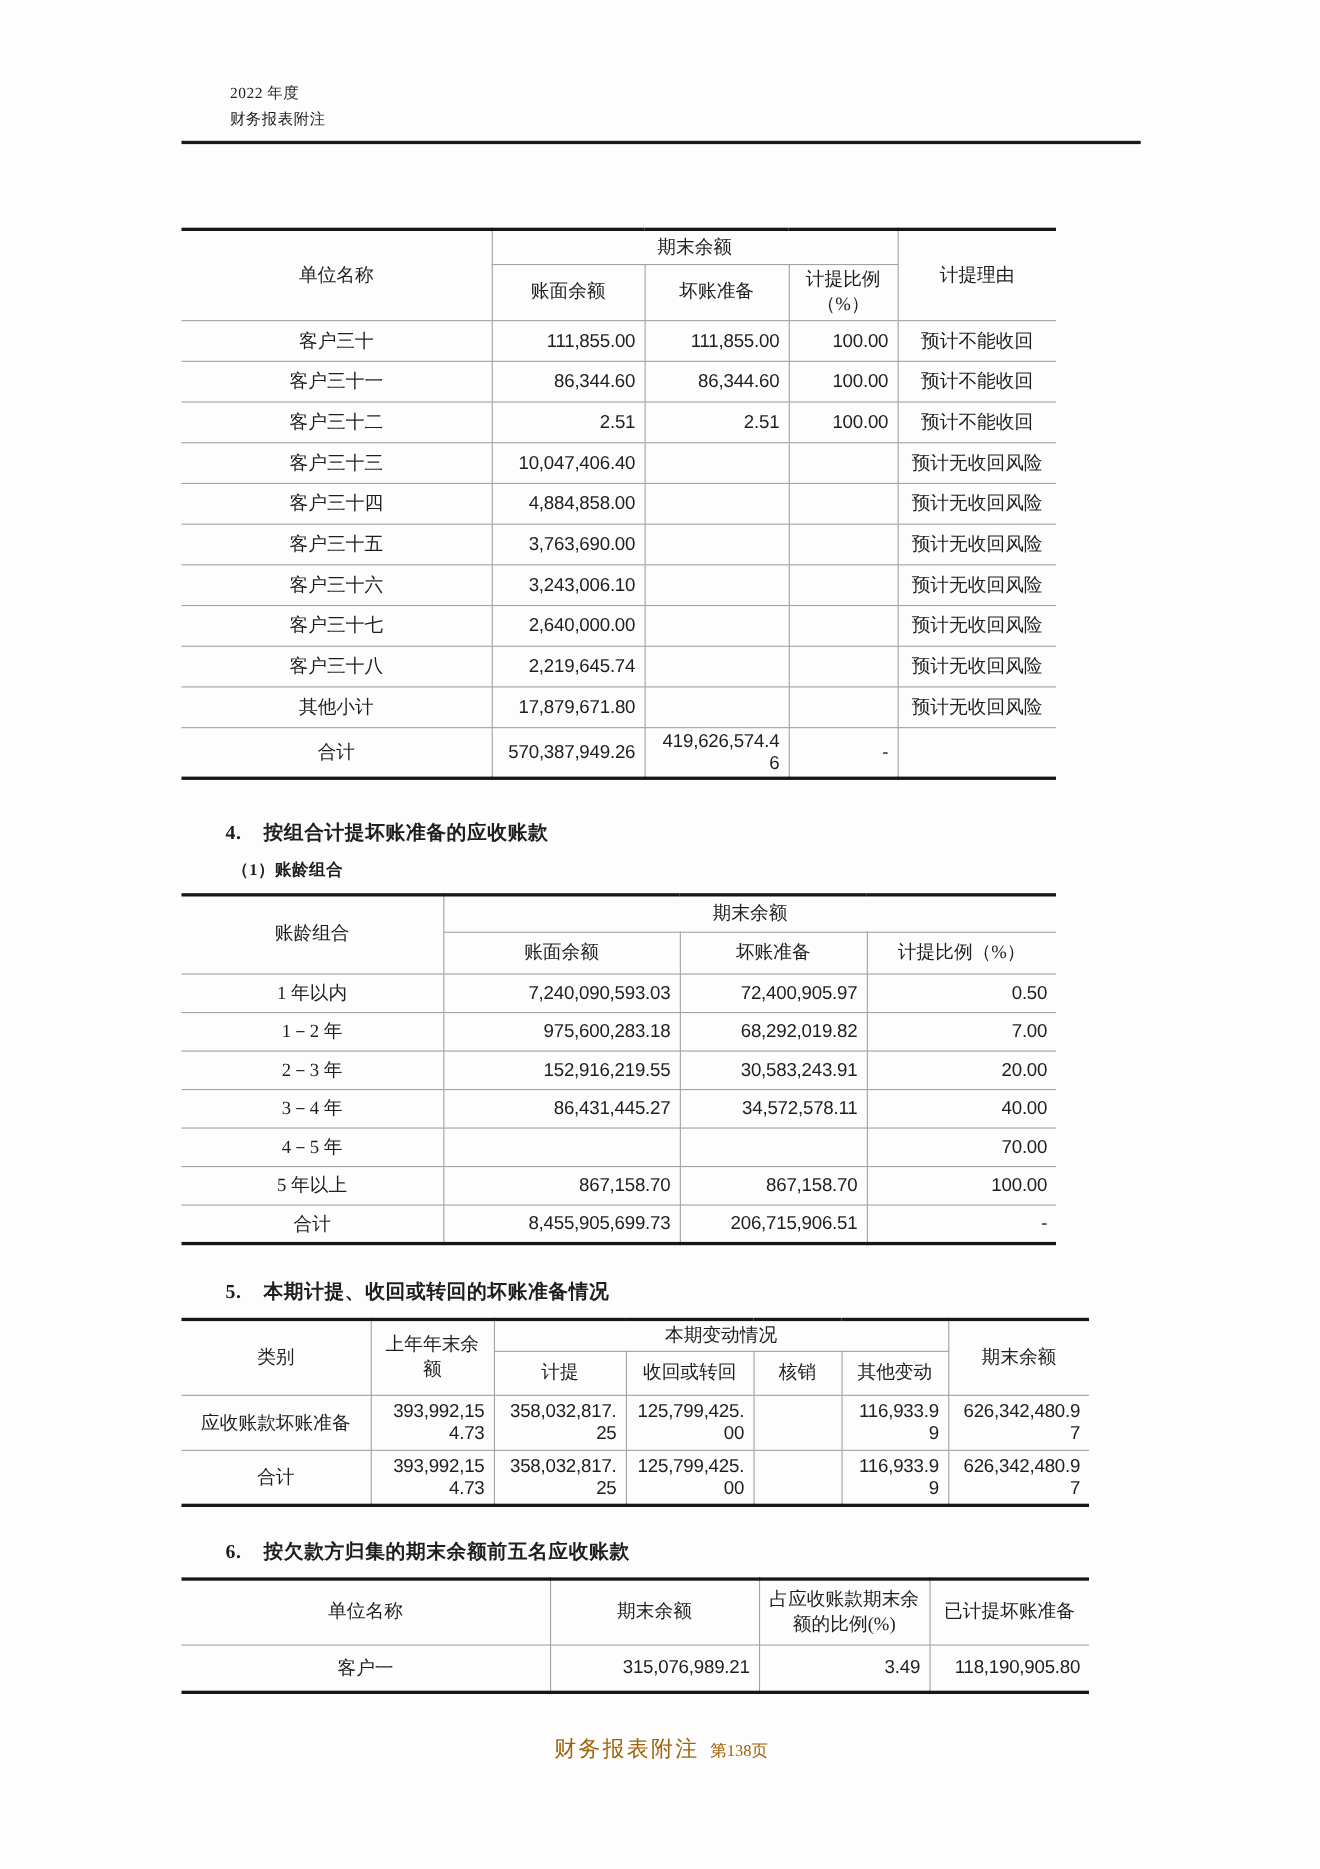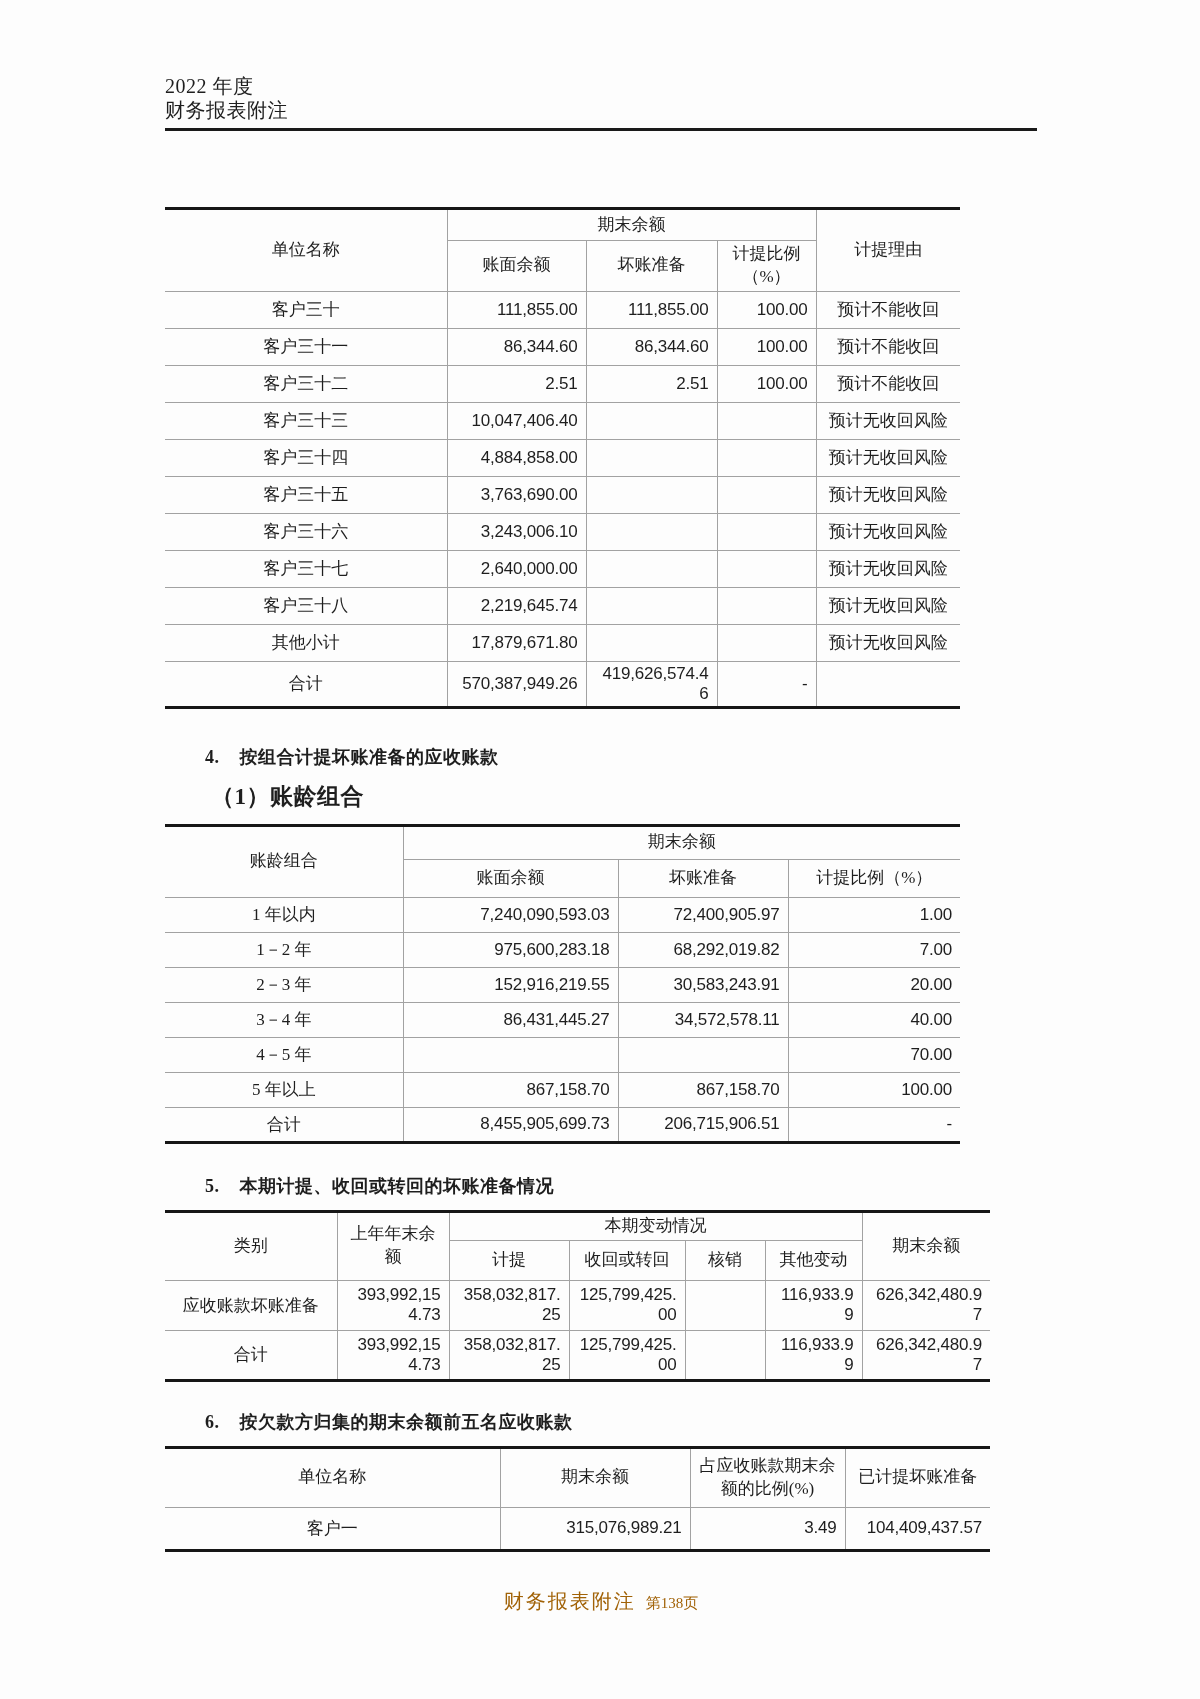--- a/index.html
+++ b/index.html
@@ -7,27 +7,27 @@
     position:relative;
     width:1200px; height:1699px;
     background:#fdfdfd;
     box-sizing:border-box;
     padding:74px 163px 0 165px;
     font-family:"Liberation Serif","DejaVu Serif",serif;
     color:#1e1e1e;
     overflow:hidden;
   }
   
-  .report-meta { line-height:24px; font-size:20px; letter-spacing:0.5px; }
+  .report-meta { line-height:24px; font-size:14px; letter-spacing:0.5px;margin-left:44px; }
   .header-rule { margin-top:6px; width:872px; height:0; border-top:3px solid #1a1a1a; }
 
   
   .sec { font-weight:bold; font-size:18px; margin-left:40px; letter-spacing:0.5px; }
   .sec-num { display:inline-block; margin-right:20px; }
-  .sec41 { margin-left:46px; font-size:23px; }
+  .sec41 { margin-left:46px; font-size:15px; }
 
   
   table.fin {
     border-collapse:collapse; table-layout:fixed;
     border-top:3px solid #161616; border-bottom:3px solid #161616;
     border-left:hidden; border-right:hidden;
   }
   table.fin th, table.fin td {
     border:1px solid #a2a2a2;
     font-weight:normal;
@@ -210,21 +210,21 @@
         <th class="ch">账面余额</th>
         <th class="ch">坏账准备</th>
         <th class="ch">计提比例（%）</th>
       </tr>
     </thead>
     <tbody>
       <tr>
         <td class="name">1 年以内</td>
         <td class="num">7,240,090,593.03</td>
         <td class="num">72,400,905.97</td>
-        <td class="num">1.00</td>
+        <td class="num">0.50</td>
       </tr>
       <tr>
         <td class="name">1－2 年</td>
         <td class="num">975,600,283.18</td>
         <td class="num">68,292,019.82</td>
         <td class="num">7.00</td>
       </tr>
       <tr>
         <td class="name">2－3 年</td>
         <td class="num">152,916,219.55</td>
@@ -325,21 +325,21 @@
         <th class="ch">期末余额</th>
         <th class="ch">占应收账款期末余额的比例(%)</th>
         <th class="ch">已计提坏账准备</th>
       </tr>
     </thead>
     <tbody>
       <tr>
         <td class="name">客户一</td>
         <td class="num">315,076,989.21</td>
         <td class="num">3.49</td>
-        <td class="num">104,409,437.57</td>
+        <td class="num">118,190,905.80</td>
       </tr>
     </tbody>
   </table>
 
   <div class="footer">
     <span class="f-title">财务报表附注</span><span class="f-page">第138页</span>
   </div>
 
 </div>
 

